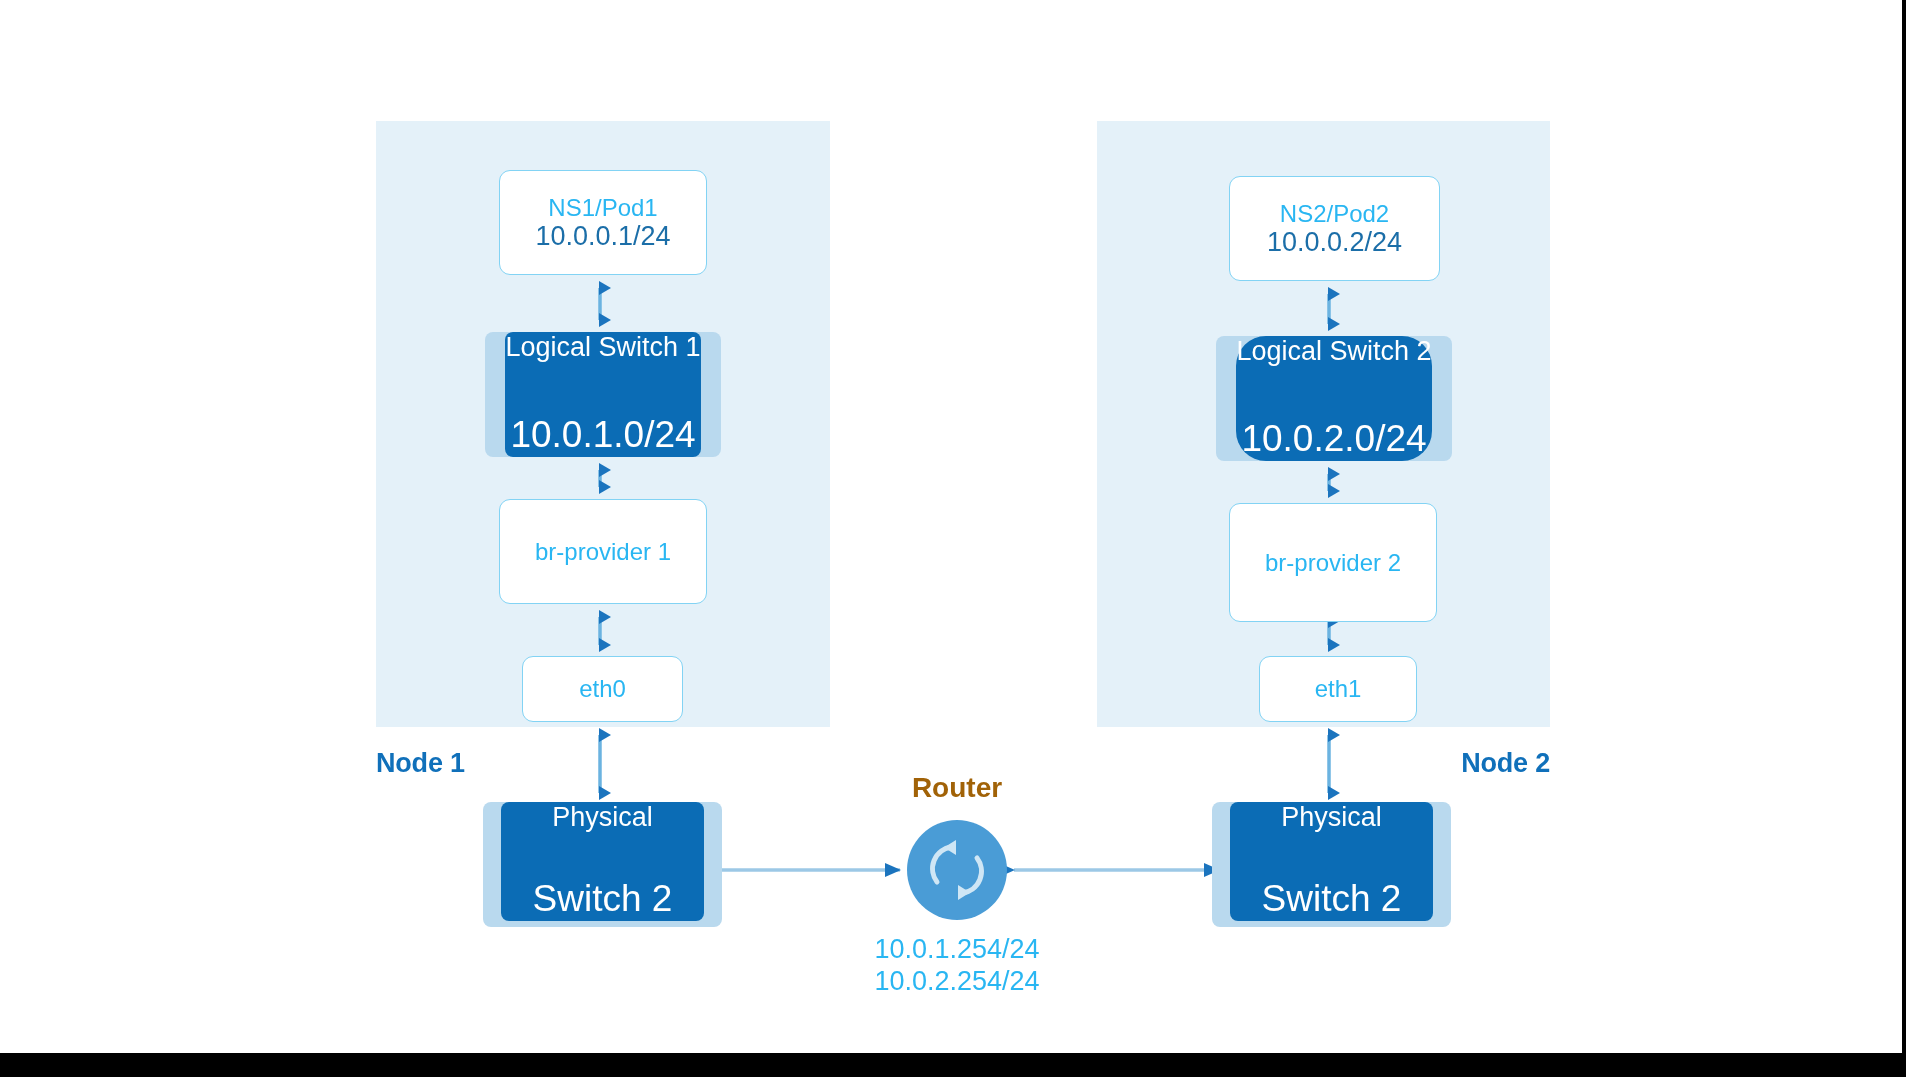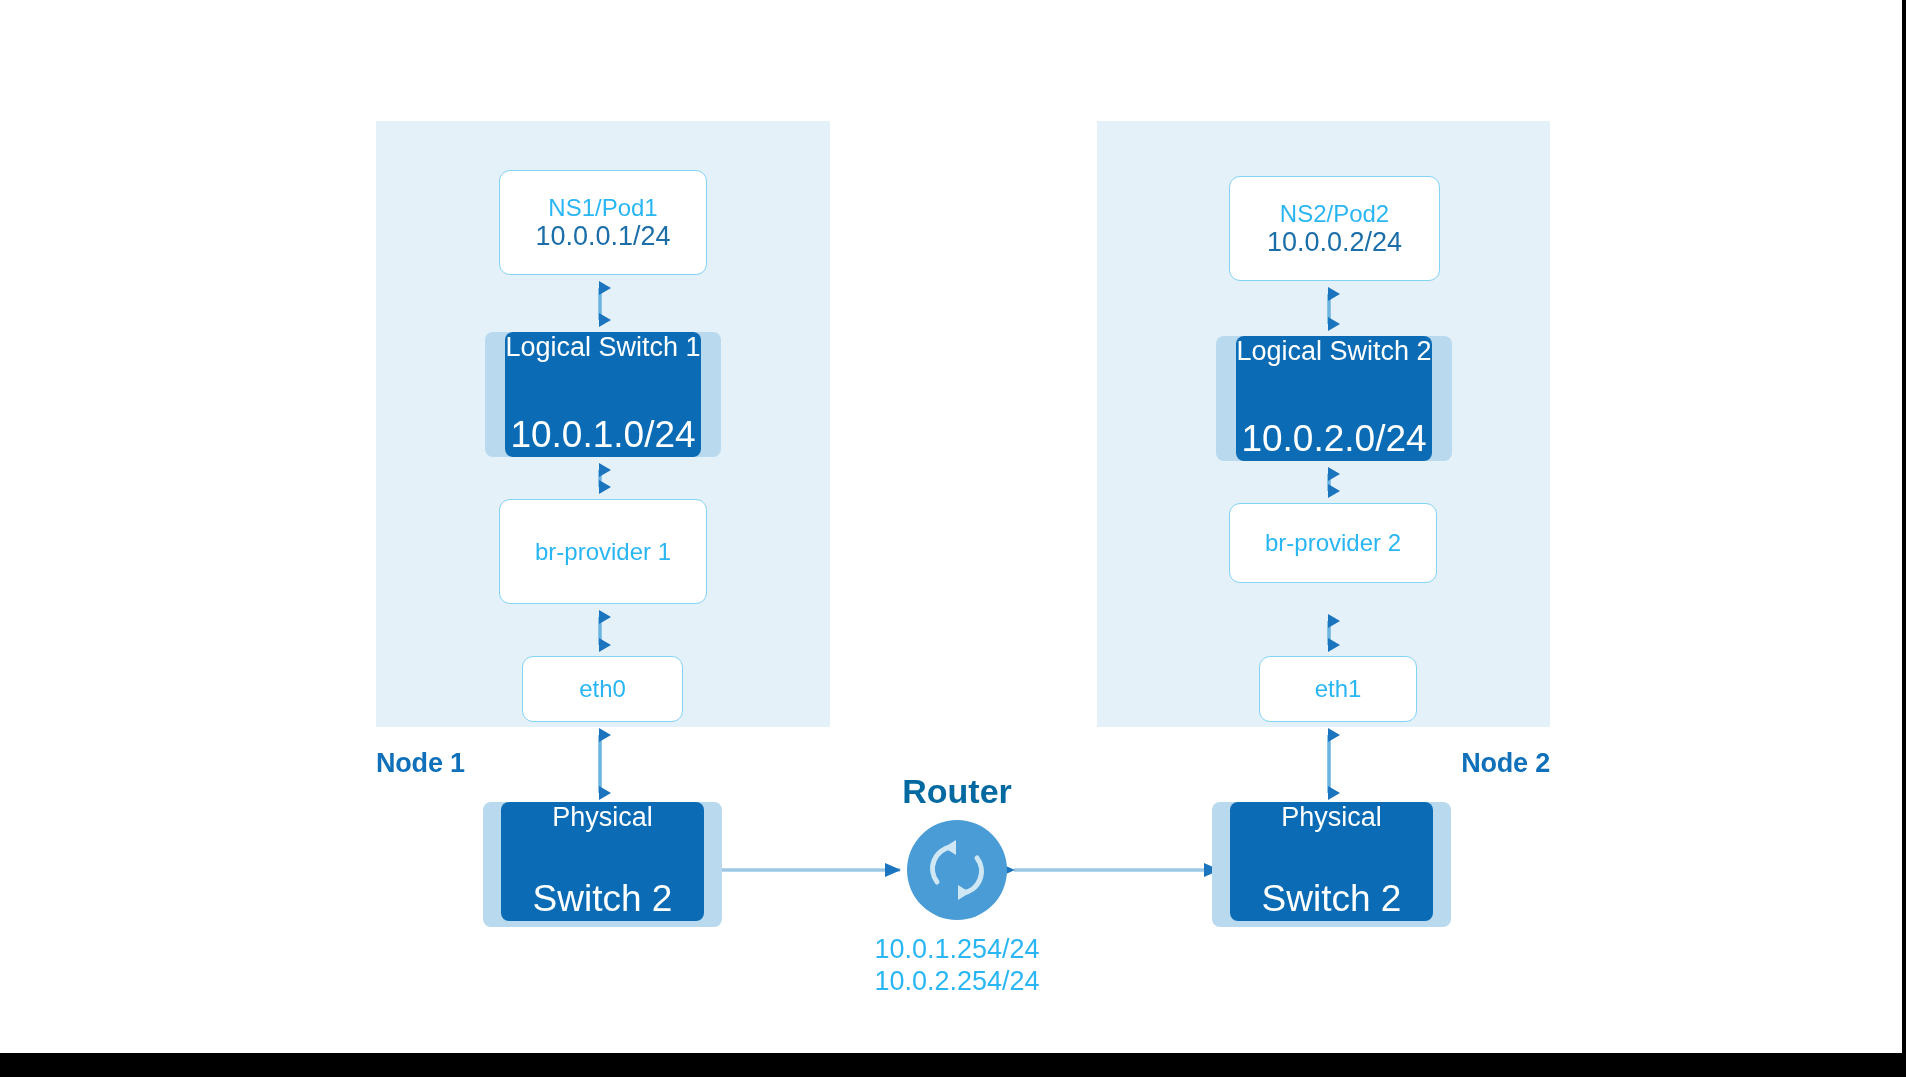--- a/index.html
+++ b/index.html
@@ -82,21 +82,21 @@
   .wbox .l2 {
     color: #1b6ea8;
     font-size: 27px;
     line-height: 1.13;
     white-space: nowrap;
   }
 
   #pod1 { left: 499px;  top: 170px; width: 208px; height: 105px; }
   #pod2 { left: 1229px; top: 176px; width: 211px; height: 105px; }
   #brp1 { left: 499px;  top: 499px; width: 208px; height: 105px; }
-  #brp2 { left: 1229px; top: 503px; width: 208px; height: 80px; }
+  #brp2 { left: 1229px; top: 503px; width: 208px; height: 119px; }
   #eth0 { left: 522px;  top: 656px; width: 161px; height: 66px; }
   #eth1 { left: 1259px; top: 656px; width: 158px; height: 66px; }
 
   
   .sbox-wrap { position: absolute; }
   .sbox-back {
     position: absolute;
     left: 0; top: 0;
     width: 100%; height: 100%;
     background: #b9d9ee;
@@ -112,42 +112,42 @@
     justify-content: space-between;
     color: #ffffff;
     box-sizing: border-box;
   }
   .sbox-front .l1 { font-size: 27px; line-height: 1.15; white-space: nowrap; }
   .sbox-front .l2 { font-size: 37px; line-height: 1.15; white-space: nowrap; }
 
   #ls1-wrap { left: 485px;  top: 332px; width: 236px; height: 125px; }
   #ls1-front { left: 20px; top: 0px; width: 196px; height: 125px; }
   #ls2-wrap { left: 1216px; top: 336px; width: 236px; height: 125px; }
-  #ls2-front { left: 20px; top: 0px; width: 196px; height: 125px; }
+  #ls2-front { left: 20px; top: 0px; width: 196px; height: 125px; border-radius: 30px; }
 
   #ps1-wrap { left: 483px;  top: 802px; width: 239px; height: 125px; }
   #ps1-front { left: 18px; top: 0px; width: 203px; height: 119px; }
   #ps2-wrap { left: 1212px; top: 802px; width: 239px; height: 125px; }
   #ps2-front { left: 18px; top: 0px; width: 203px; height: 119px; }
 
   
   #router-circle {
     position: absolute;
     left: 907px; top: 820px;
     width: 100px; height: 100px;
     border-radius: 50%;
     background: #4a9cd6;
   }
   #router-title {
     position: absolute;
     left: 957px; top: 772px;
     transform: translateX(-50%);
-    font-size: 34px;
+    font-size: 28px;
     font-weight: bold;
-    color: #0369a1;
+    color: #a16207;
     white-space: nowrap;
   }
   #router-ips {
     position: absolute;
     left: 957px; top: 934px;
     transform: translateX(-50%);
     text-align: center;
     color: #29b6f2;
     font-size: 27px;
     line-height: 1.18;

